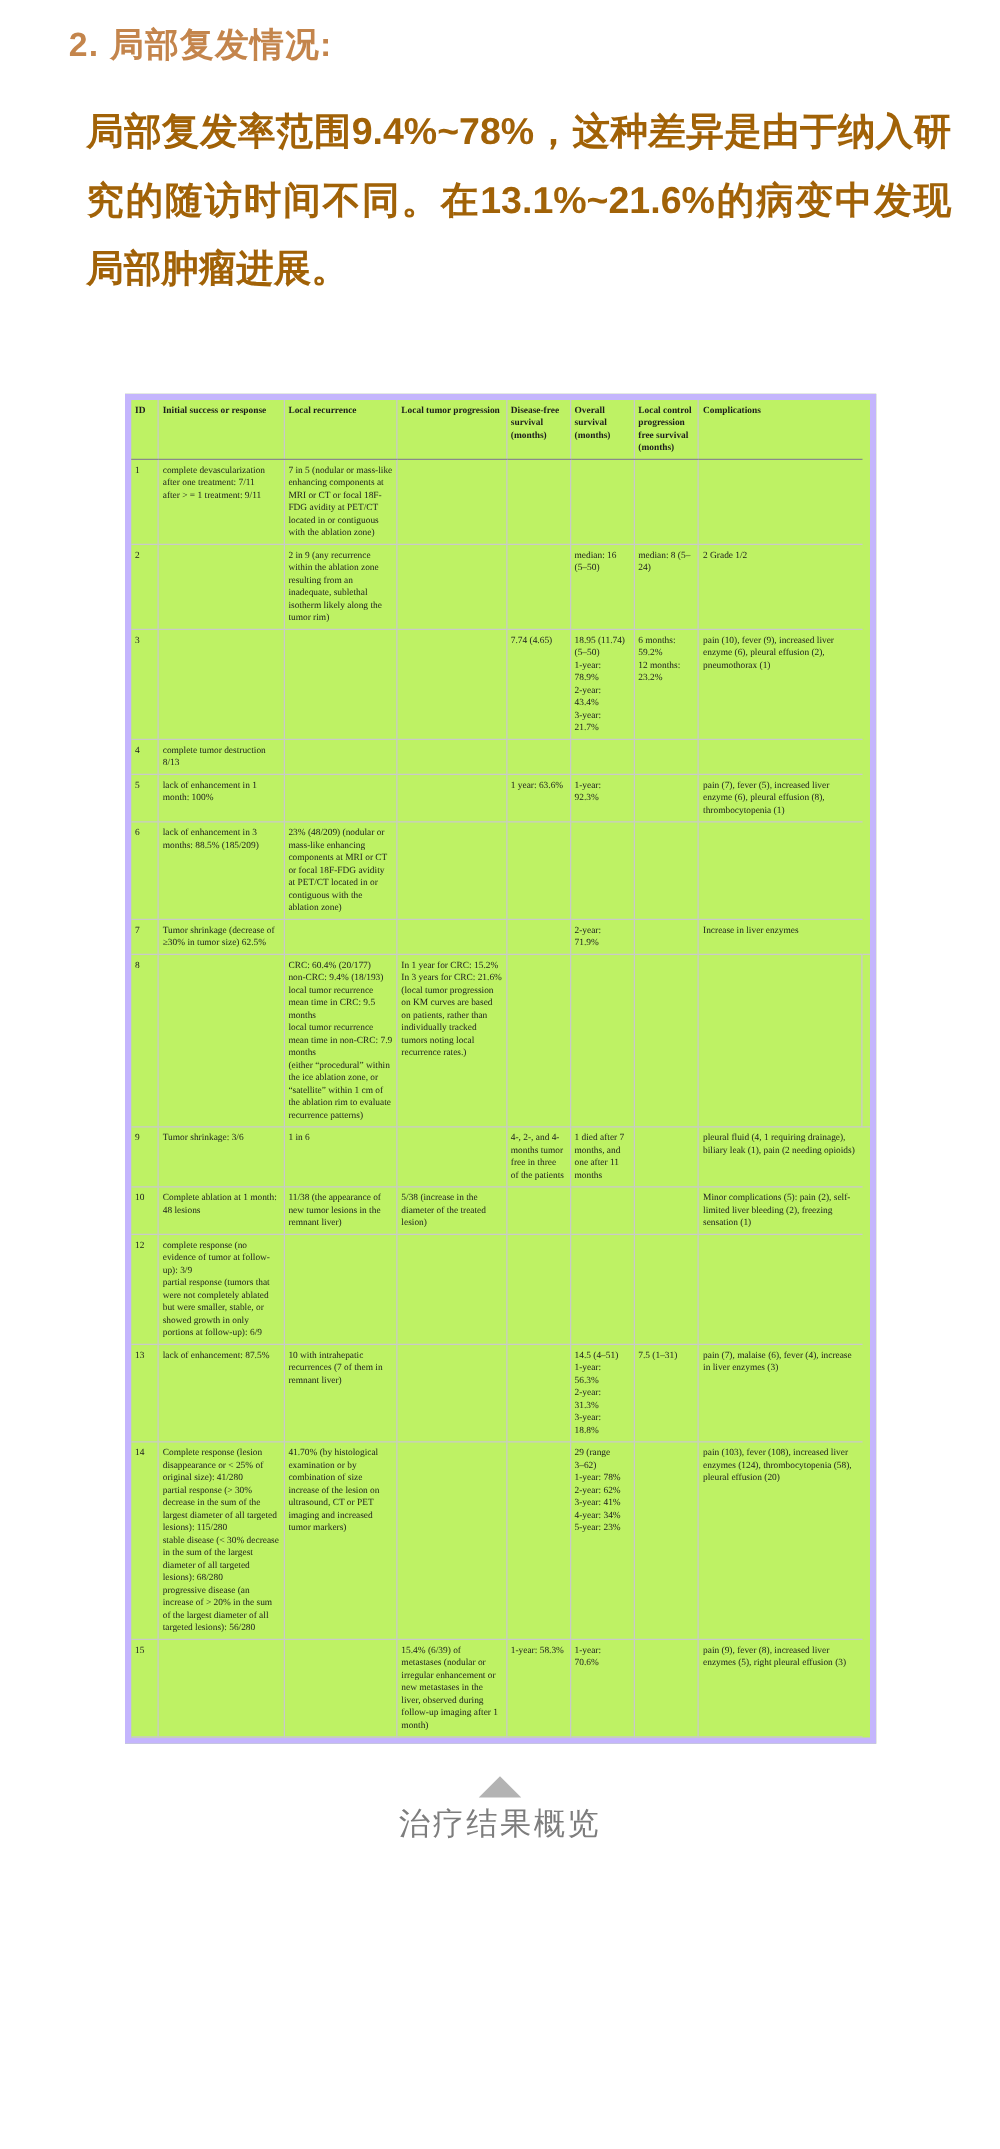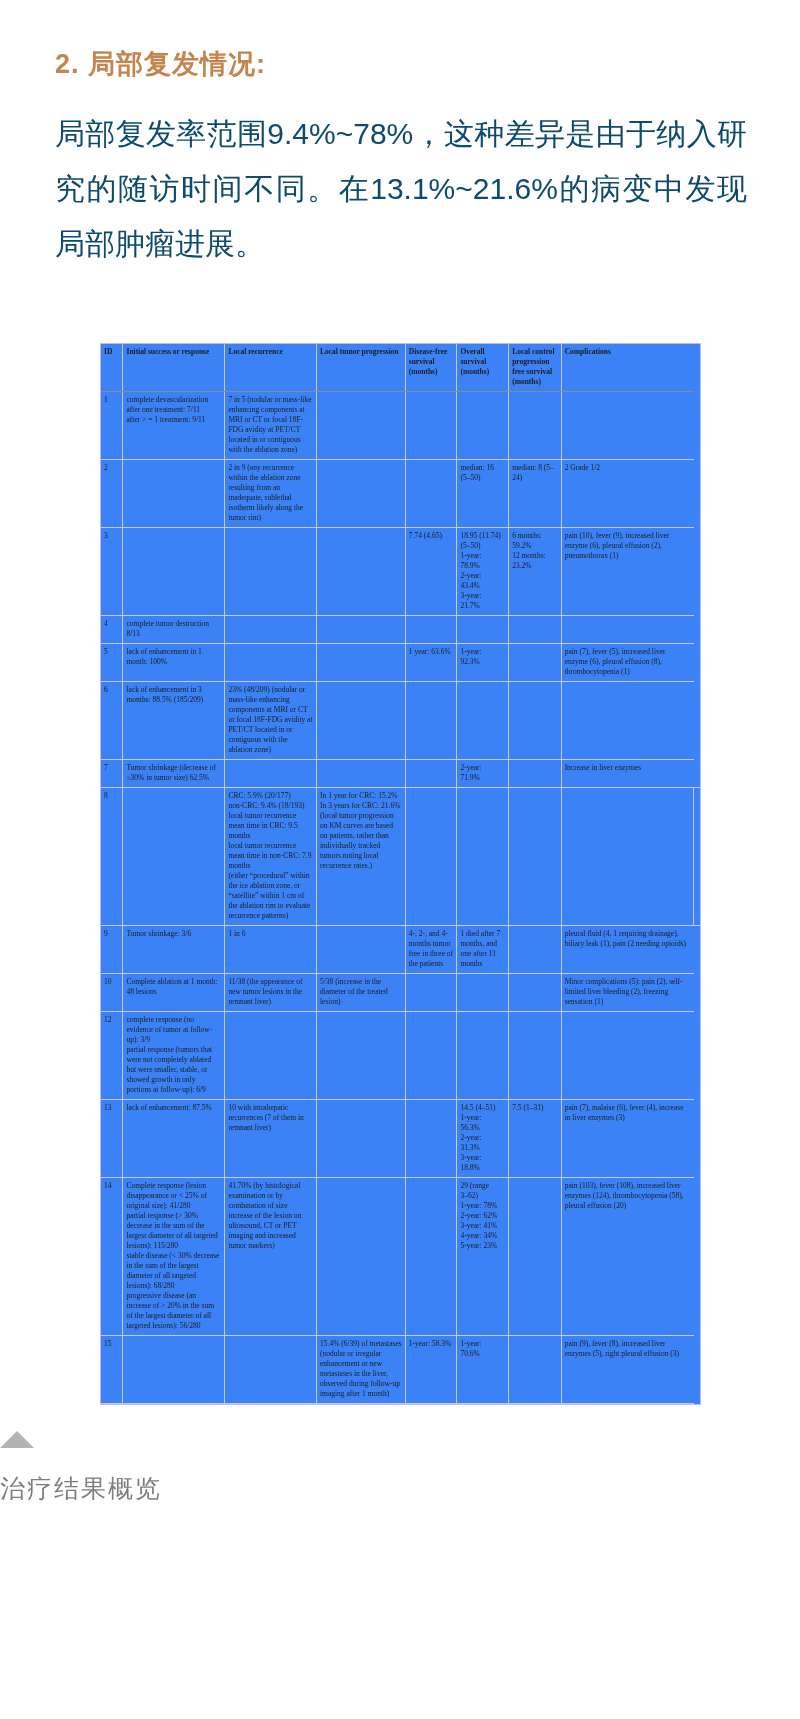--- a/index.html
+++ b/index.html
@@ -4,44 +4,45 @@
 <style>
   * { margin: 0; padding: 0; box-sizing: border-box; }
   html, body { background: #ffffff; }
   body {
     width: 800px;
     min-height: 1719px;
     font-family: "Liberation Sans", "DejaVu Sans", sans-serif;
     color: #3a3a3a;
     position: relative;
   }
-  .article { padding-top: 46px; }
+  .article { padding-top: 18px; }
   .section-heading {
     margin: 0 55px;
     font-size: 27px;
     font-weight: bold;
     color: #c4854c;
     letter-spacing: 1px;
   }
   .section-paragraph {
-    margin: 24px 55px 0 55px;
+    margin: 24px 55px 0 69px;
     width: 692px;
     font-size: 30px;
     line-height: 55px;
-    color: #0c4a6e;
+    color: #a16207;
     text-align: justify;
     white-space: pre-line;
+    font-weight: bold;
   }
   .table-figure {
     margin: 72px 0 0 100px;
     width: 601px;
   }
   .table-frame {
-    border: 1px solid #c4b5fd;
-    background: #3b82f6;
+    border: 5px solid #c4b5fd;
+    background: #bef264;
   }
   table.results {
     width: 100%;
     border-collapse: collapse;
     font-family: "Liberation Serif", "DejaVu Serif", serif;
     color: #1c1c1c;
   }
   table.results th, table.results td {
     border: 1px solid #c9c9c9;
     vertical-align: top;
@@ -64,22 +65,22 @@
     font-family: "Liberation Serif", "DejaVu Serif", serif;
     font-size: 7.5px;
     line-height: 10px;
     color: #1c1c1c;
     padding: 5px 4px 6px 4px;
   }
   .collapse-indicator {
     margin-top: 26px;
     display: flex;
     flex-direction: column;
-    align-items: flex-start;
-    gap: 24px;
+    align-items: center;
+    gap: 4px;
   }
   .triangle {
     width: 0; height: 0;
     border-left: 17px solid transparent;
     border-right: 17px solid transparent;
     border-bottom: 17px solid #b3b3b3;
     cursor: pointer;
   }
   .figure-caption {
     font-size: 25px;
@@ -202,21 +203,21 @@
               <td></td>
               <td></td>
               <td>2-year:
 71.9%</td>
               <td></td>
               <td>Increase in liver enzymes</td>
             </tr>
             <tr>
               <td>8</td>
               <td></td>
-              <td>CRC: 5.9% (20/177)
+              <td>CRC: 60.4% (20/177)
 non-CRC: 9.4% (18/193)
 local tumor recurrence mean time in CRC: 9.5 months
 local tumor recurrence mean time in non-CRC: 7.9 months
 (either “procedural” within the ice ablation zone, or “satellite” within 1 cm of the ablation rim to evaluate recurrence patterns)</td>
               <td>In 1 year for CRC: 15.2%
 In 3 years for CRC: 21.6%
 (local tumor progression on KM curves are based on patients, rather than individually tracked tumors noting local recurrence rates.)</td>
               <td></td>
               <td></td>
               <td></td>

